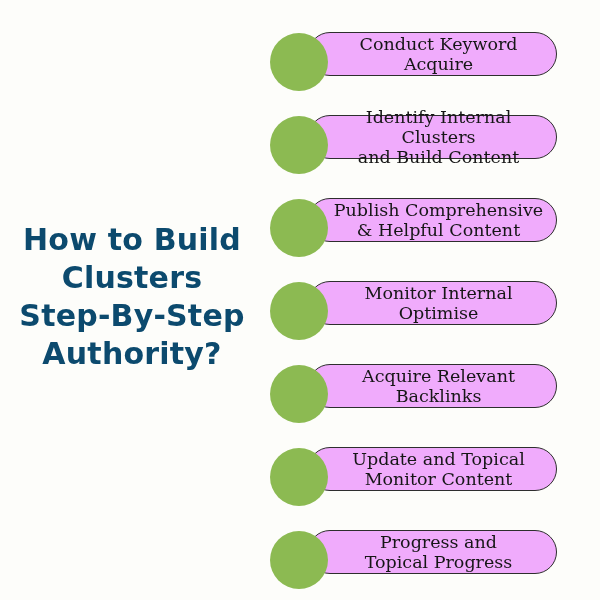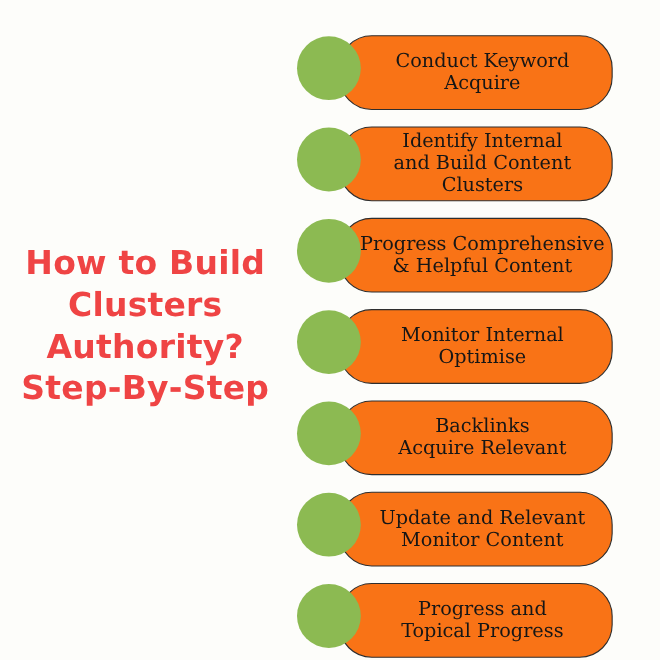--- a/index.html
+++ b/index.html
@@ -6,103 +6,103 @@
   .canvas{
     position:relative;width:600px;height:600px;
     background:#fdfdfa;overflow:hidden;
     font-family:"Liberation Sans",sans-serif;
   }
   .title{
     position:absolute;left:0;top:221px;width:264px;
     text-align:center;
     font-family:"DejaVu Sans",sans-serif;
     font-weight:bold;font-size:30px;line-height:38px;
-    color:#ef4444;letter-spacing:0.2px;
+    color:#0c4a6e;letter-spacing:0.2px;
   }
   .title-line{display:block;}
   .steps{
     position:absolute;left:270px;top:32px;
     display:flex;flex-direction:column;gap:23px;
   }
   .step{position:relative;width:290px;height:60px;}
   .circle{
     position:absolute;left:0;top:1px;width:58px;height:58px;
     border-radius:50%;background:#8cba52;z-index:2;
   }
   .pill{
-    position:absolute;left:38px;top:0;width:249px;height:68px;
+    position:absolute;left:38px;top:0;width:249px;height:44px;
     box-sizing:border-box;
-    background:#f97316;border:1.5px solid #2e2e2e;border-radius:30px;
+    background:#f0abfc;border:1.5px solid #2e2e2e;border-radius:30px;
     display:flex;flex-direction:column;justify-content:center;align-items:center;
     text-align:center;
     font-family:"DejaVu Serif","Liberation Serif",serif;
     font-size:17.5px;line-height:20px;color:#161616;
     padding-left:16px;padding-right:4px;
   }
   .pline{display:block;white-space:nowrap;}
 </style>
 </head>
 <body>
 
 <div class="canvas">
 
   <div class="title">
     <span class="title-line">How to Build</span>
     <span class="title-line">Clusters</span>
+    <span class="title-line">Step-By-Step</span>
     <span class="title-line">Authority?</span>
-    <span class="title-line">Step-By-Step</span>
   </div>
 
   <div class="steps">
 
     <div class="step">
       <div class="circle"></div>
       <div class="pill">
         <span class="pline">Conduct Keyword</span>
         <span class="pline">Acquire</span>
       </div>
     </div>
 
     <div class="step">
       <div class="circle"></div>
       <div class="pill">
         <span class="pline">Identify Internal</span>
+        <span class="pline">Clusters</span>
         <span class="pline">and Build Content</span>
-        <span class="pline">Clusters</span>
       </div>
     </div>
 
     <div class="step">
       <div class="circle"></div>
       <div class="pill">
-        <span class="pline">Progress Comprehensive</span>
+        <span class="pline">Publish Comprehensive</span>
         <span class="pline">&amp; Helpful Content</span>
       </div>
     </div>
 
     <div class="step">
       <div class="circle"></div>
       <div class="pill">
         <span class="pline">Monitor Internal</span>
         <span class="pline">Optimise</span>
       </div>
     </div>
 
     <div class="step">
       <div class="circle"></div>
       <div class="pill">
+        <span class="pline">Acquire Relevant</span>
         <span class="pline">Backlinks</span>
-        <span class="pline">Acquire Relevant</span>
       </div>
     </div>
 
     <div class="step">
       <div class="circle"></div>
       <div class="pill">
-        <span class="pline">Update and Relevant</span>
+        <span class="pline">Update and Topical</span>
         <span class="pline">Monitor Content</span>
       </div>
     </div>
 
     <div class="step">
       <div class="circle"></div>
       <div class="pill">
         <span class="pline">Progress and</span>
         <span class="pline">Topical Progress</span>
       </div>

